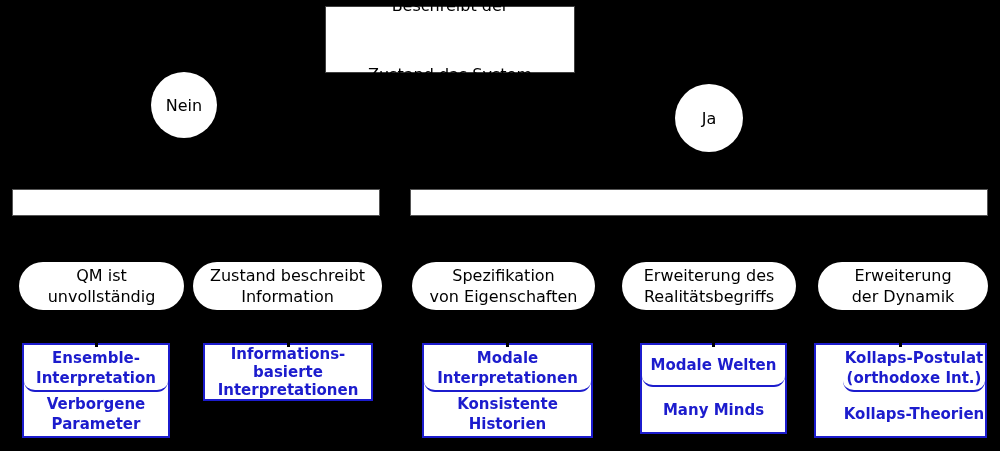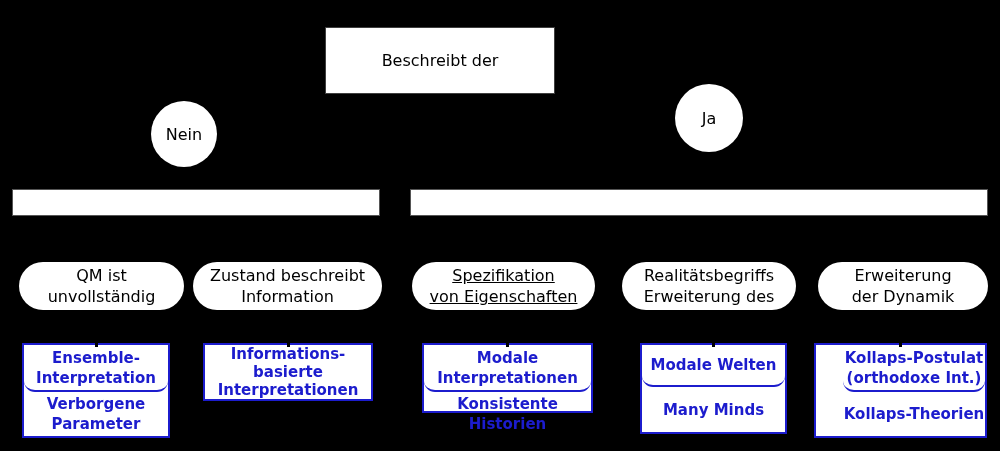--- a/index.html
+++ b/index.html
@@ -2,85 +2,86 @@
 <html><head>
 <meta charset="utf-8">
 <style>
   html,body{margin:0;padding:0;background:#000;}
   .canvas{
     position:relative;width:1000px;height:451px;background:#000000;
     font-family:"DejaVu Sans","Liberation Sans",sans-serif;overflow:hidden;
   }
   
   .root-box{
-    position:absolute;left:325px;top:27px;width:230px;height:67px;
+    position:absolute;left:325px;top:6px;width:250px;height:67px;
     background:#ffffff;border:1px solid #3f3f3f;box-sizing:border-box;
     display:flex;flex-direction:column;justify-content:center;align-items:center;
     color:#000;font-size:16px;line-height:21px;text-align:center;gap:48px;
   }
   
   .circle{
     position:absolute;background:#ffffff;border-radius:50%;
     display:flex;align-items:center;justify-content:center;
     color:#000;font-size:16px;
   }
-  .circle.nein{left:151px;top:101px;width:66px;height:66px;}
+  .circle.nein{left:151px;top:72px;width:66px;height:66px;}
   .circle.ja{left:675px;top:84px;width:68px;height:68px;}
   
   .bar{
     position:absolute;top:189px;height:27px;background:#ffffff;
     border:1px solid #555;box-sizing:border-box;
   }
   .bar.left{left:12px;width:368px;}
   .bar.right{left:410px;width:578px;}
   
   .pill{
     position:absolute;top:262px;height:48px;background:#ffffff;border-radius:24px;
     display:flex;flex-direction:column;justify-content:center;align-items:center;
     color:#000;font-size:16px;line-height:21px;text-align:center;
   }
   .pill.p1{left:19px;width:165px;}
   .pill.p2{left:193px;width:189px;}
-  .pill.p3{left:412px;width:183px;text-decoration:underline;}
+  .pill.p3{left:412px;width:183px;}
   .pill.p4{left:622px;width:174px;}
   .pill.p5{left:818px;width:170px;}
   
   .ibox{
     position:absolute;top:343px;background:#ffffff;
     border:2px solid #1c1ccd;box-sizing:border-box;
     color:#1c1ccd;font-weight:bold;font-size:15px;line-height:20px;text-align:center;
   }
   .ibox .cell{
     display:flex;flex-direction:column;justify-content:center;align-items:center;
     box-sizing:border-box;
     border-radius:11px;
   }
   .ibox .cell.divided{border-bottom:2px solid #1c1ccd;}
   .ibox.bA{left:22px;width:148px;height:95px;}
   .ibox.bA .c1{height:47px;} .ibox.bA .c2{height:44px;}
   .ibox.bB{left:203px;width:170px;height:58px;}
   .ibox.bB .c1{height:54px;line-height:18px;}
-  .ibox.bC{left:422px;width:171px;height:70px;}
+  .ibox.bC{left:422px;width:171px;height:95px;}
   .ibox.bC .c1{height:47px;} .ibox.bC .c2{height:44px;}
   .ibox.bD{left:640px;width:147px;height:91px;}
   .ibox.bD .c1{height:42px;} .ibox.bD .c2{height:45px;}
   .ibox.bE{left:814px;width:173px;height:95px;padding-left:27px;}
   .ibox.bE .c1{height:47px;} .ibox.bE .c2{height:44px;}
   
   .notch{position:absolute;top:341px;width:3px;height:6px;background:#000;}
   .notch.nA{left:95px;} .notch.nB{left:287px;} .notch.nC{left:506px;}
   .notch.nD{left:712px;} .notch.nE{left:899px;}
 </style>
 </head>
 <body>
 
 <div class="canvas">
 
   <div class="root-box">
     <div>Beschreibt der</div>
+    <div>Zustand das System</div>
   </div>
 
   <div class="circle nein">
     <span>Nein</span>
   </div>
   <div class="circle ja">
     <span>Ja</span>
   </div>
 
   <div class="bar left"></div>
@@ -92,22 +93,22 @@
   </div>
   <div class="pill p2">
     <div>Zustand beschreibt</div>
     <div>Information</div>
   </div>
   <div class="pill p3">
     <div>Spezifikation</div>
     <div>von Eigenschaften</div>
   </div>
   <div class="pill p4">
+    <div>Erweiterung des</div>
     <div>Realitätsbegriffs</div>
-    <div>Erweiterung des</div>
   </div>
   <div class="pill p5">
     <div>Erweiterung</div>
     <div>der Dynamik</div>
   </div>
 
   <div class="ibox bA">
     <div class="cell c1 divided">
       <div>Ensemble-</div>
       <div>Interpretation</div>

